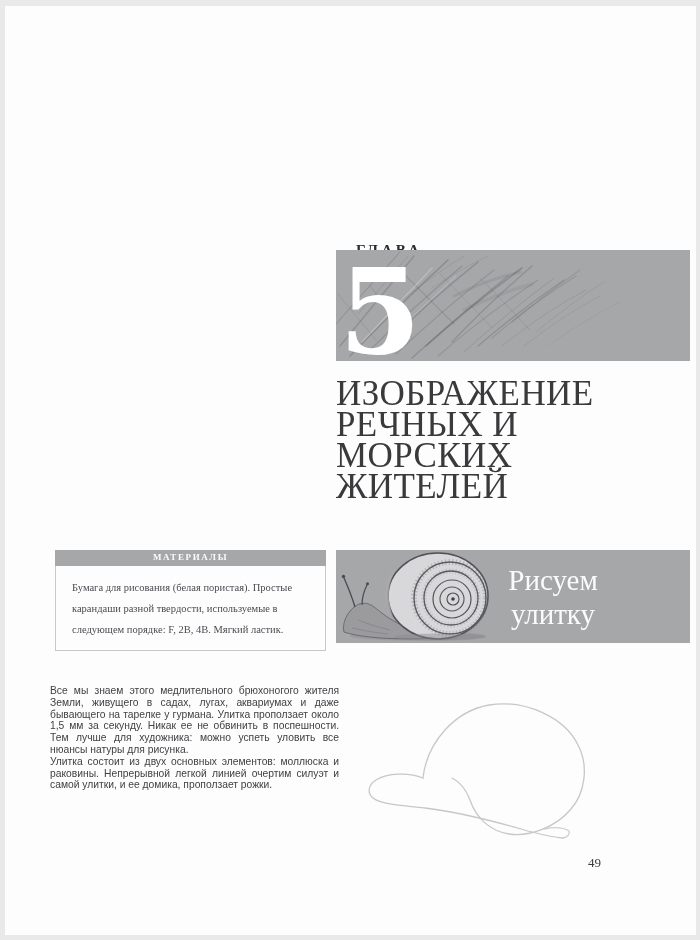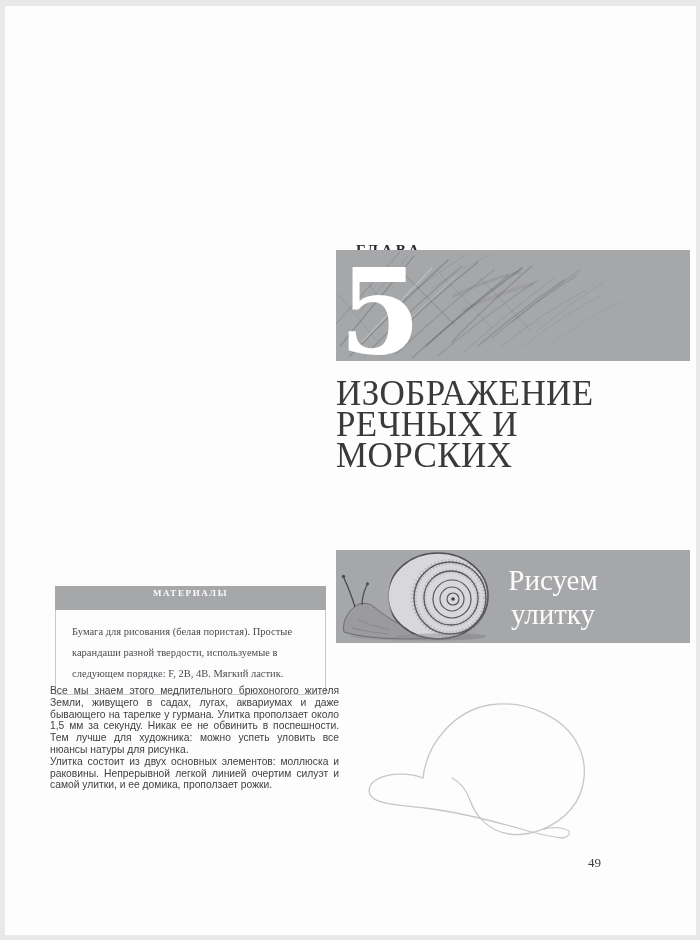--- a/index.html
+++ b/index.html
@@ -57,27 +57,26 @@
     font-size:35px; line-height:31px;
     color:var(--title-text);
     letter-spacing:0.4px;
   }
   .materials-box{
     position:absolute; left:50px; top:544px;
     width:271px;
   }
   .materials-header{
     background:var(--banner-gray);
-    height:24px;
+    height:16px;
     text-align:center;
     font-family:"Liberation Serif", serif;
     font-weight:bold;
     font-size:9px; line-height:14px; letter-spacing:1.6px;
     color:var(--banner-text);
-    margin-top:36px;
   }
   .materials-body{
     border:1px solid #c8c8ca;
     border-top:none;
     min-height:82px;
     padding:11px 14px 10px 16px;
     font-family:"Liberation Serif", serif;
     font-size:10.5px; line-height:21px;
     color:var(--materials-text);
   }
@@ -161,20 +160,21 @@
         <path d="M26,92 Q62,54 96,18" stroke-width="1.2" opacity="0.35"></path>
         <path d="M54,88 Q88,56 120,26" stroke-width="1.0" opacity="0.30"></path>
       </g>
     </svg>
     <div class="chapter-number">5</div>
   </div>
 
   <div class="chapter-title">
     <div>ИЗОБРАЖЕНИЕ</div>
     <div>РЕЧНЫХ И МОРСКИХ</div>
+    <div>ЖИТЕЛЕЙ</div>
   </div>
 
   <div class="materials-box">
     <div class="materials-header">МАТЕРИАЛЫ</div>
     <div class="materials-body">Бумага для рисования (белая пористая). Простые карандаши разной твердости, используемые в следующем порядке: F, 2B, 4B. Мягкий ластик.</div>
   </div>
 
   <div class="lesson-banner">
     <svg class="snail" width="170" height="93" viewBox="0 0 170 93">
       <ellipse cx="80" cy="86" rx="68" ry="4.5" fill="#8e8e91" opacity="0.5"></ellipse>

